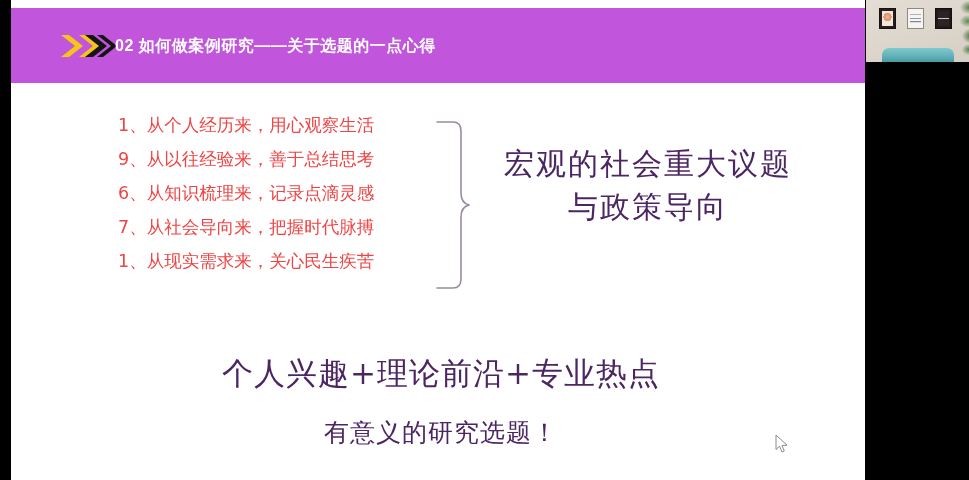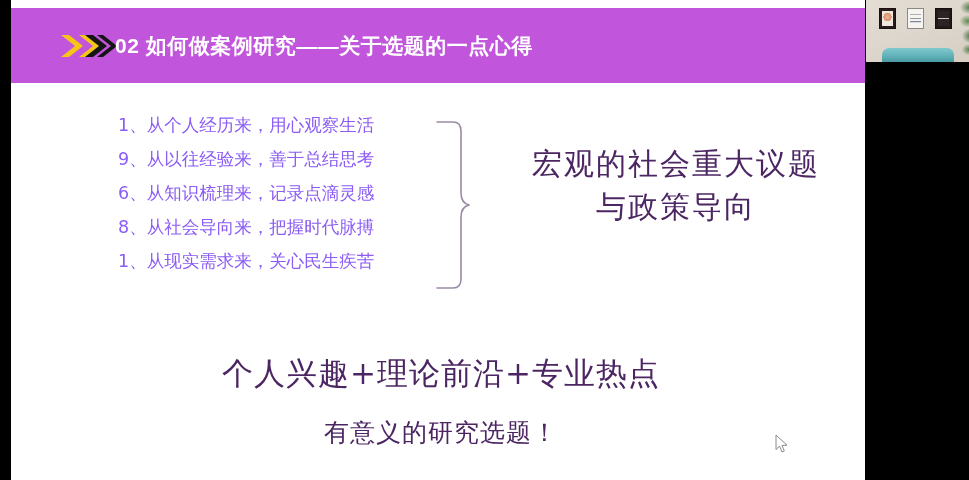--- a/index.html
+++ b/index.html
@@ -54,55 +54,55 @@
     transform: translateY(-50%);
     width: 58px;
     height: 26px;
   }
   #title-text {
     position: absolute;
     left: 104px;
     top: 50%;
     transform: translateY(-50%);
     color: #ffffff;
-    font-size: 21px;
+    font-size: 16px;
     font-weight: bold;
     letter-spacing: 0.5px;
     white-space: nowrap;
     font-family: "Liberation Sans", "DejaVu Sans", sans-serif;
   }
 
   
   #numbered-list {
     position: absolute;
     left: 107px;
     top: 108px;
     width: 310px;
   }
   .list-item {
     font-size: 17.5px;
-    color: #8b5cf6;
+    color: #ef4444;
     line-height: 34px;
     white-space: nowrap;
     font-family: "DejaVu Sans", "Liberation Sans", sans-serif;
   }
 
   
   #brace {
     position: absolute;
     left: 424px;
     top: 120px;
     width: 40px;
     height: 170px;
   }
 
   
   #callout {
     position: absolute;
-    left: 490px;
+    left: 462px;
     top: 142px;
     width: 350px;
     text-align: center;
     color: #4c2663;
     font-size: 30px;
     line-height: 43px;
     font-family: "DejaVu Serif", "Liberation Serif", serif;
     letter-spacing: 2px;
   }
 
@@ -226,21 +226,21 @@
         </div>
 
         <div id="title-text">02 如何做案例研究——关于选题的一点心得</div>
       </div>
     </div>
 
     <div id="numbered-list">
       <div class="list-item">1、从个人经历来，用心观察生活</div>
       <div class="list-item">9、从以往经验来，善于总结思考</div>
       <div class="list-item">6、从知识梳理来，记录点滴灵感</div>
-      <div class="list-item">8、从社会导向来，把握时代脉搏</div>
+      <div class="list-item">7、从社会导向来，把握时代脉搏</div>
       <div class="list-item">1、从现实需求来，关心民生疾苦</div>
     </div>
 
     <div id="brace">
       <svg width="40" height="170" viewBox="0 0 40 170" xmlns="http://www.w3.org/2000/svg">
         <path d="M2 2 H18 Q26 2 26 11 V73 Q26 83 34 85 Q26 87 26 97 V159 Q26 168 18 168 H2" fill="none" stroke="#9a8aa3" stroke-width="1.6" stroke-linecap="round" stroke-linejoin="round"></path>
       </svg>
     </div>
 
     <div id="callout">

